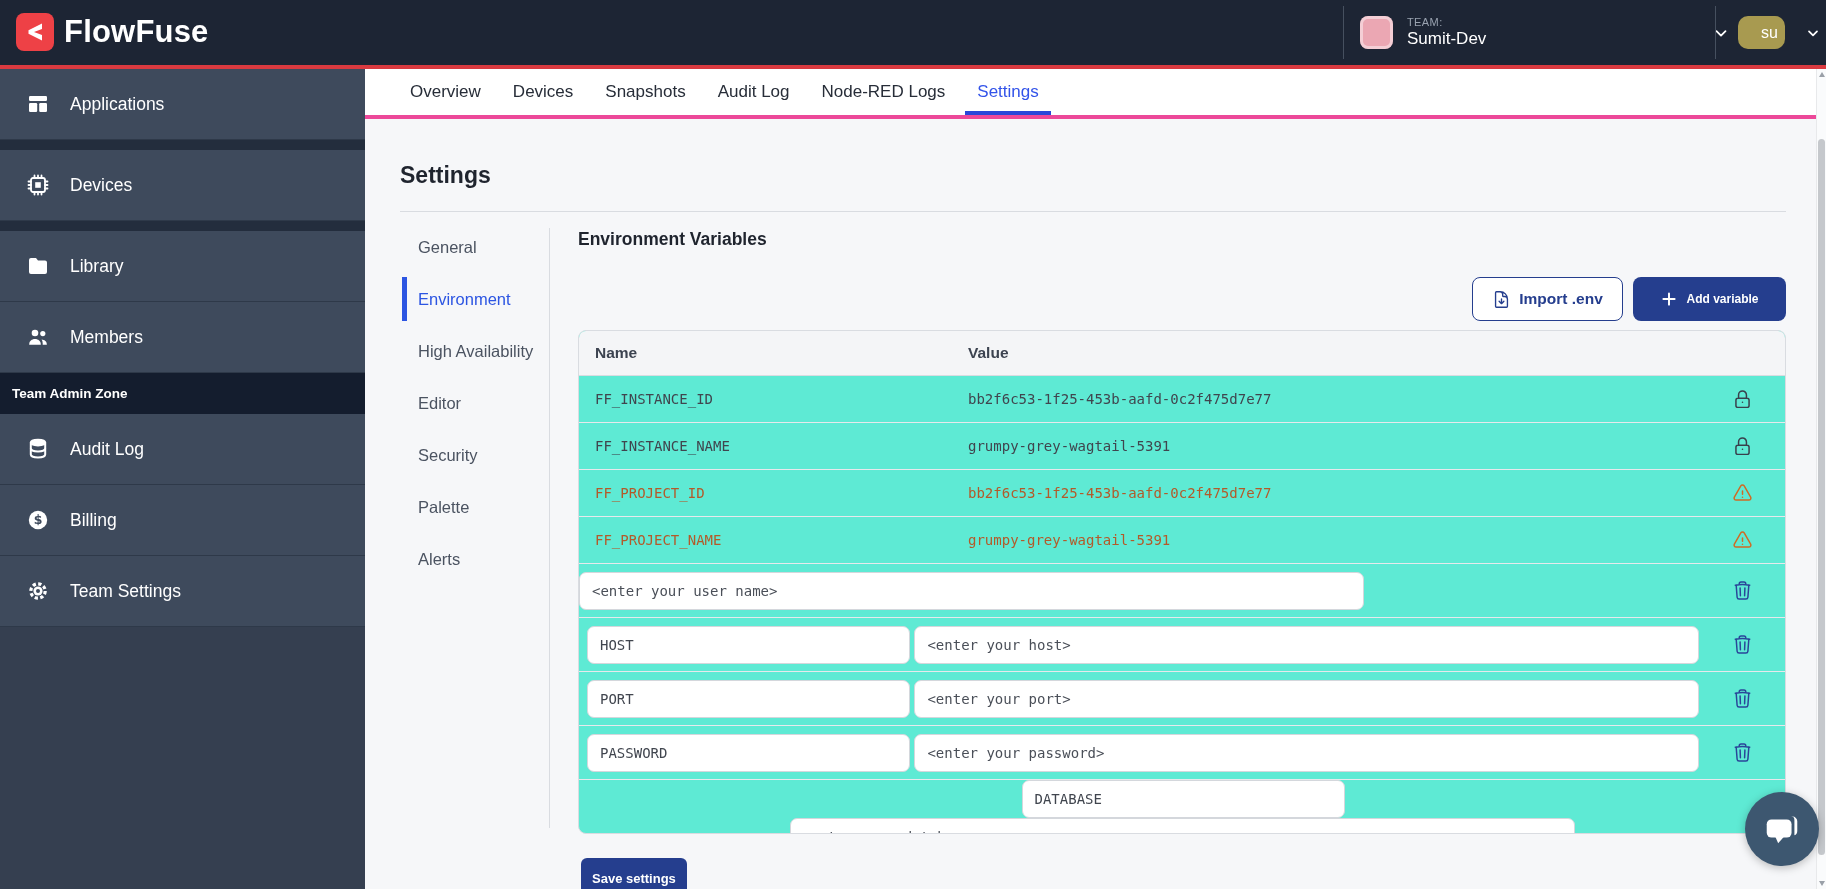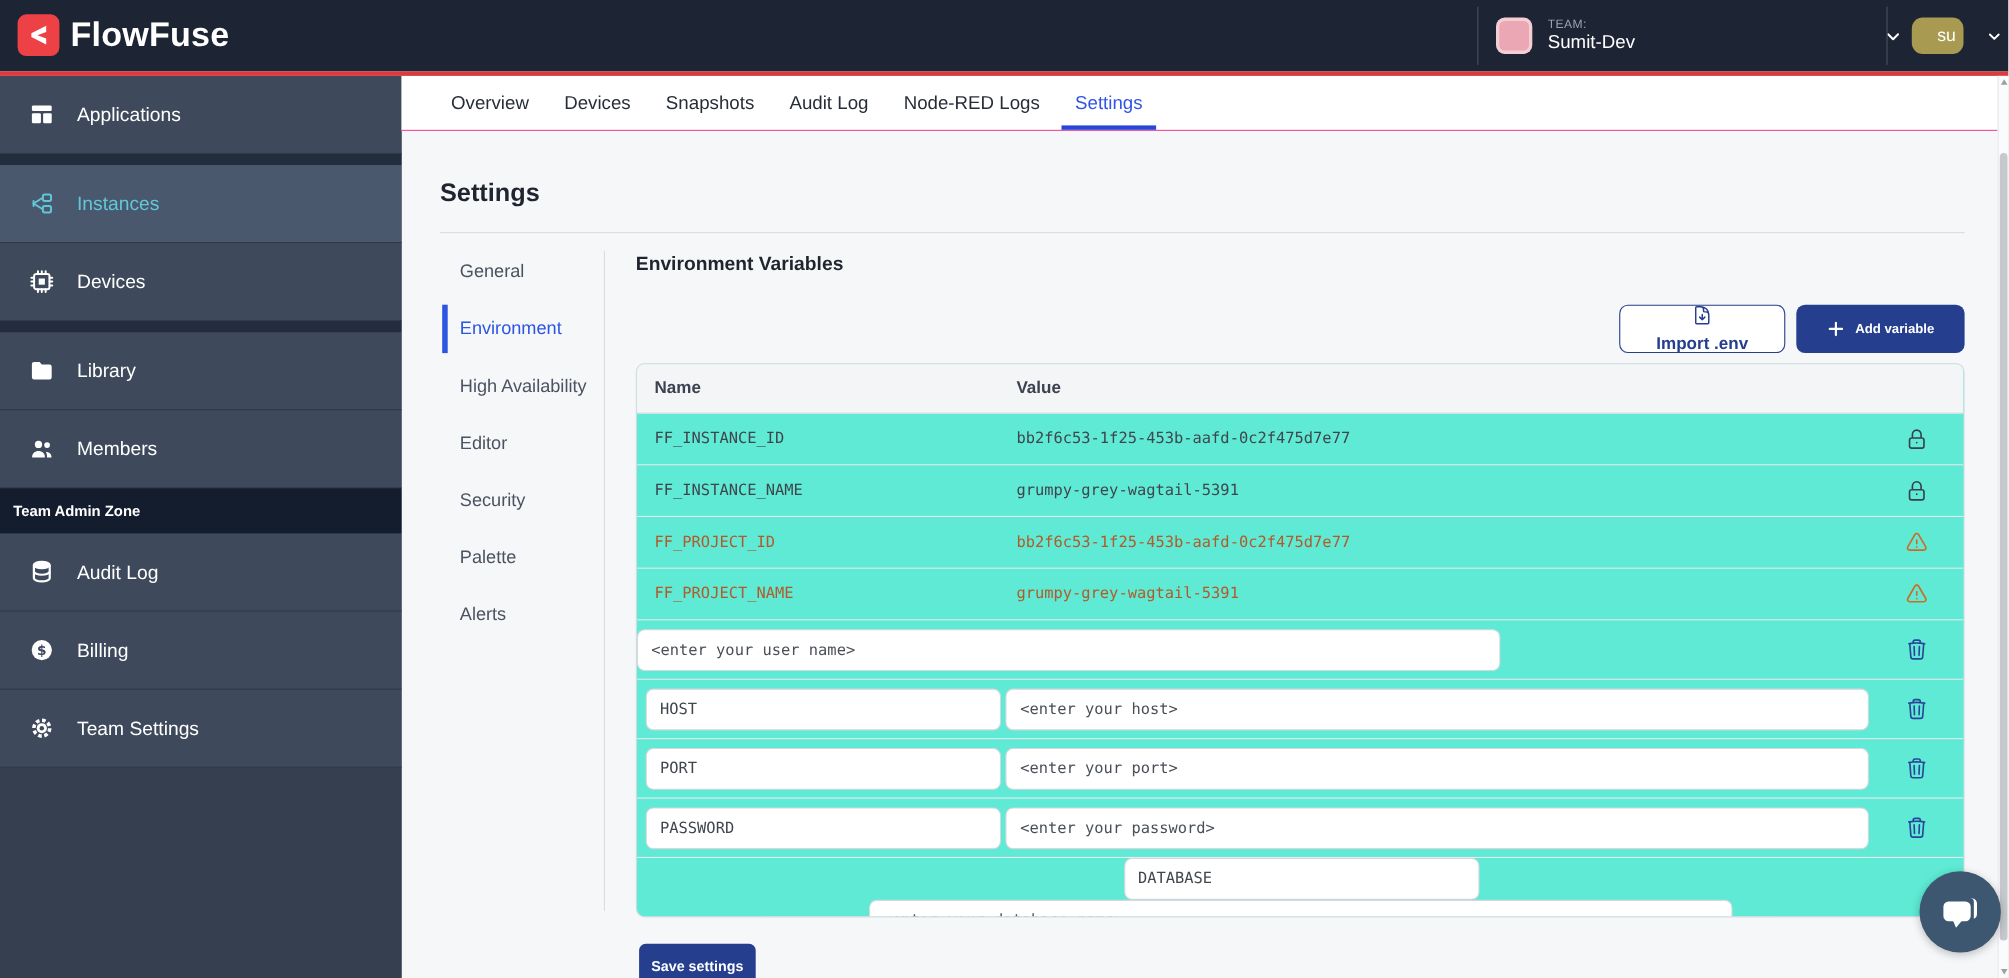--- a/index.html
+++ b/index.html
@@ -25,47 +25,47 @@
   .sidebar{position:absolute;left:0;top:69px;width:365px;height:820px;background:#232d3d;display:flex;flex-direction:column;}
   .side-item{height:71px;background:#3e4a5c;display:flex;align-items:center;color:#fff;font-size:17.5px;cursor:pointer;border-bottom:1px solid #2e3949;box-sizing:border-box;}
   .side-item .ico{width:24px;height:24px;margin-left:26px;margin-right:20px;color:#fff;}
   .side-item.active{background:#49586c;color:#62c6da;}
   .side-item.active .ico{color:#62c6da;}
   .side-gap{height:10px;background:#232d3d;}
   .side-section{height:41px;background:#141d2e;color:#fff;font-size:13.5px;font-weight:700;display:flex;align-items:center;padding-left:12px;}
   .side-fill{flex:1;background:#353f50;}
 
   
-  .tabbar{position:absolute;left:365px;top:69px;width:1451px;height:50px;background:#fff;border-bottom:1px solid #ec4899;box-sizing:border-box;display:flex;align-items:stretch;padding-left:33px;z-index:5;}
+  .tabbar{position:absolute;left:365px;top:69px;width:1451px;height:50px;background:#fff;border-bottom:4px solid #ec4899;box-sizing:border-box;display:flex;align-items:stretch;padding-left:33px;z-index:5;}
   .tab{position:relative;padding:0 12px;margin-right:8px;display:flex;align-items:center;font-size:17px;color:#272d38;cursor:pointer;white-space:nowrap;}
   .tab.active{color:#3253e9;}
   .tab.active::after{content:"";position:absolute;left:0;right:0;bottom:0;height:4px;background:#2946d9;}
 
   
   .page-title{position:absolute;left:400px;top:162px;font-size:23px;font-weight:700;color:#1f242e;}
   .title-rule{position:absolute;left:400px;top:211px;width:1386px;height:1px;background:#d9dce1;}
   .subnav{position:absolute;left:402px;top:235px;width:132px;}
   .subnav-item{position:relative;padding-left:16px;margin-bottom:28px;font-size:16.5px;line-height:24px;color:#4b5361;cursor:pointer;}
   .subnav-item.active{color:#2c55e2;}
   .subnav-item.active::before{content:"";position:absolute;left:0;top:-10px;bottom:-10px;width:5px;background:#2c55e2;}
   .subnav-rule{position:absolute;left:549px;top:228px;width:1px;height:600px;background:#d9dce1;}
 
   
   .env-heading{position:absolute;left:578px;top:229px;font-size:17.5px;font-weight:700;color:#1f242e;}
   .search-box{position:absolute;left:578px;top:275px;width:885px;height:47px;box-sizing:border-box;border:1px solid #d7dade;border-radius:8px;background:#fff;display:flex;align-items:center;}
   .search-box .ico{margin:0 12px 0 14px;color:#3a414c;}
   .search-input{flex:1;border:none;outline:none;font-size:17px;color:#374151;background:transparent;font-family:"Liberation Sans",sans-serif;}
   .search-input::placeholder{color:#9aa0aa;}
-  .btn-outline{position:absolute;left:1472px;top:277px;width:151px;height:44px;box-sizing:border-box;border:1.5px solid #253e8e;border-radius:8px;background:#fff;color:#253e8e;font-weight:700;font-size:15.5px;display:flex;align-items:center;justify-content:center;gap:8px;cursor:pointer;flex-direction:column;}
+  .btn-outline{position:absolute;left:1472px;top:277px;width:151px;height:44px;box-sizing:border-box;border:1.5px solid #253e8e;border-radius:8px;background:#fff;color:#253e8e;font-weight:700;font-size:15.5px;display:flex;align-items:center;justify-content:center;gap:8px;cursor:pointer;}
   .btn-solid{position:absolute;left:1633px;top:277px;width:153px;height:44px;box-sizing:border-box;border-radius:8px;background:#253e8e;color:#fff;font-weight:700;font-size:12px;display:flex;align-items:center;justify-content:center;gap:8px;cursor:pointer;border:none;}
 
   .env-table{position:absolute;left:578px;top:330px;width:1208px;box-sizing:border-box;background:#5eead4;border:1px solid #d9dce1;border-radius:8px;overflow:hidden;}
   .t-head{height:44px;background:#f4f5f7;border-bottom:1px solid #d9dce1;display:flex;align-items:center;font-size:15.5px;font-weight:700;color:#3c4350;}
   .c-name{width:337px;box-sizing:border-box;padding-left:16px;}
-  .c-value{flex:1;box-sizing:border-box;padding-left:8px;}
+  .c-value{flex:1;box-sizing:border-box;padding-left:8px;margin-left:44px;}
   .c-icon{width:86px;display:flex;justify-content:center;}
   .t-row{height:46px;display:flex;align-items:center;border-bottom:1px solid #e7e9ec;font-family:"DejaVu Sans Mono",monospace;font-size:14px;color:#40454e;}
   .t-row.deprecated{color:#b35a2a;}
   .t-row-edit{height:53px;display:flex;align-items:center;border-bottom:1px solid #e7e9ec;}
   .t-row-edit:last-of-type{border-bottom:none;flex-direction:column;}
   .cell-name-input{width:337px;box-sizing:border-box;padding-left:8px;}
   .cell-value-input{flex:1;}
   .env-input{width:323px;height:38px;box-sizing:border-box;border:1px solid #d4d7dc;border-radius:7px;padding:0 12px;font-family:"DejaVu Sans Mono",monospace;font-size:14px;color:#40454e;background:#fff;outline:none;}
   .env-input.val{width:785px;color:#4a4f58;}
   .icon-btn{background:none;border:none;cursor:pointer;padding:0;color:#2a4699;}
@@ -132,31 +132,20 @@
       <span class="ico">
         <svg width="24" height="24" viewBox="0 0 24 24" fill="currentColor">
             <rect x="3" y="4" width="18" height="5" rx="1.2"></rect>
             <rect x="3" y="11" width="8.2" height="9" rx="1.2"></rect>
             <rect x="13.2" y="11" width="7.8" height="9" rx="1.2"></rect>
           </svg>
       </span>
       <span>Applications</span>
     </div>
     <div class="side-gap"></div>
-    <div class="side-item active">
-      <span class="ico">
-        <svg width="24" height="24" viewBox="0 0 24 24" fill="none" stroke="currentColor" stroke-width="1.8" stroke-linecap="round" stroke-linejoin="round">
-            <path d="M4.5 12l8-5M4.5 12l8 5"></path>
-            <rect x="13" y="3.8" width="7.4" height="6" rx="1.6"></rect>
-            <rect x="13" y="14.2" width="7.4" height="6" rx="1.6"></rect>
-            <path d="M4.5 9.8v4.4"></path>
-          </svg>
-      </span>
-      <span>Instances</span>
-    </div>
     <div class="side-item">
       <span class="ico">
         <svg width="24" height="24" viewBox="0 0 24 24" fill="none" stroke="currentColor" stroke-width="1.8" stroke-linecap="round">
             <rect x="5" y="5" width="14" height="14" rx="2"></rect>
             <rect x="9.2" y="9.2" width="5.6" height="5.6" fill="currentColor" stroke="none"></rect>
             <path d="M8.5 2.5V5M12 2.5V5M15.5 2.5V5M8.5 19v2.5M12 19v2.5M15.5 19v2.5M2.5 8.5H5M2.5 12H5M2.5 15.5H5M19 8.5h2.5M19 12h2.5M19 15.5h2.5"></path>
           </svg>
       </span>
       <span>Devices</span>
     </div>

